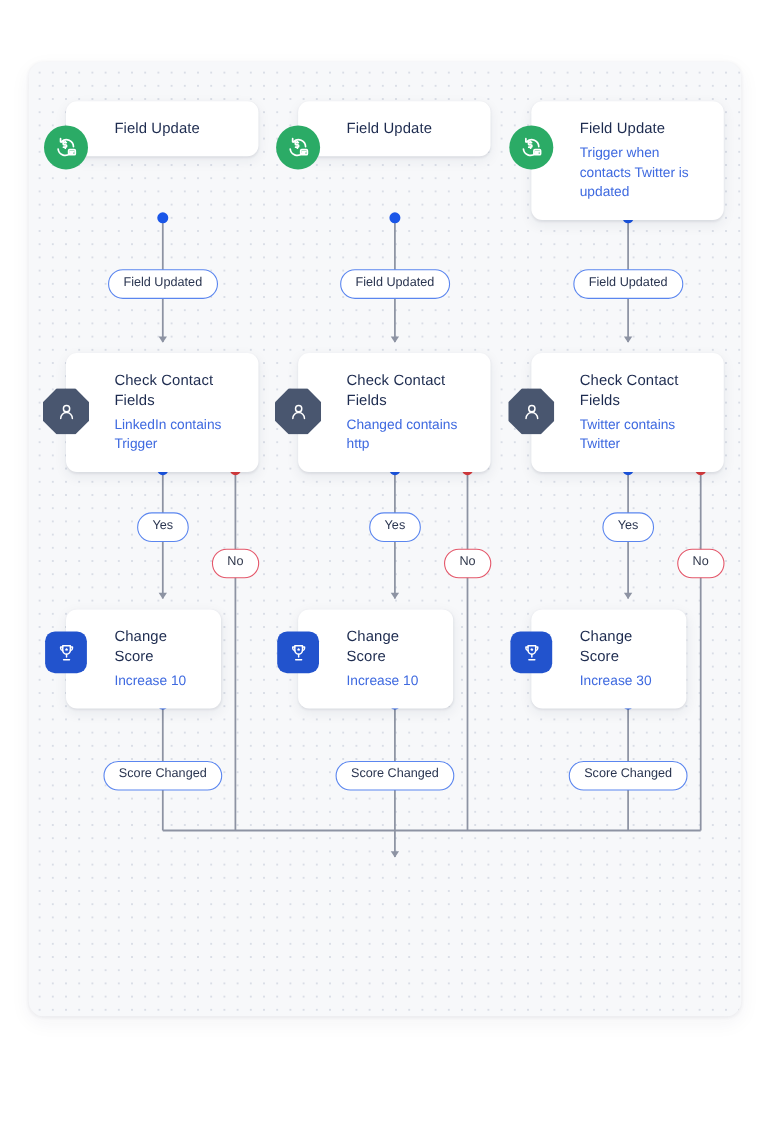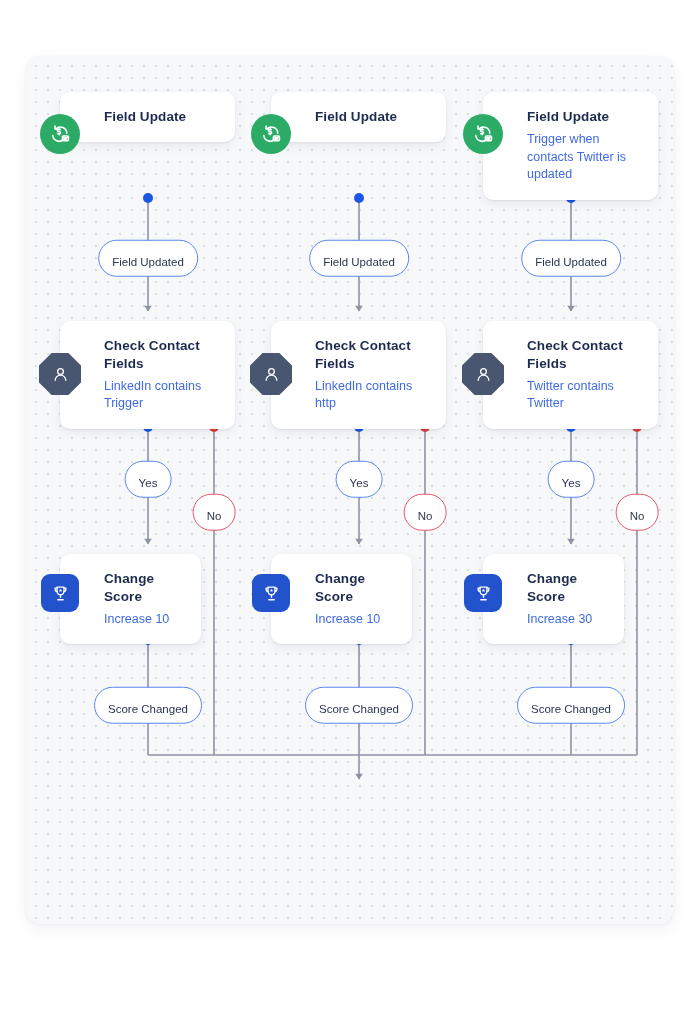--- a/index.html
+++ b/index.html
@@ -50,21 +50,21 @@
     padding: 16px 16px 16px 44px;
   }
   .node.exit .body {
     padding: 0 18px 0 54px;
     height: 100%;
     display: flex;
     align-items: center;
   }
   .node .title {
     font-size: 13.5px;
-    font-weight: bold;
+    font-weight: normal;
     color: #1d2b4f;
     line-height: 1.32;
     letter-spacing: .1px;
   }
   .node .sub {
     margin-top: 5px;
     font-size: 12.5px;
     color: #3f6ae0;
     line-height: 1.42;
   }
@@ -104,21 +104,21 @@
 
   
   .pill {
     position: absolute;
     transform: translate(-50%, -50%);
     background: #ffffff;
     border-radius: 999px;
     font-size: 11.5px;
     color: #2a3550;
     line-height: 1;
-    padding: 16px 13px 7px;
+    padding: 6px 13px 7px;
     white-space: nowrap;
     border: 1px solid #5b86ef;
   }
   .pill.no { border-color: #e4576a; color: #30384c; }
 
   
   #footer {
     position: absolute;
     left: 0; top: 962px;
     width: 699px; height: 52px;
@@ -248,21 +248,21 @@
 
     <div class="node" style="left:245px; top:265px; width:175px;">
       <div class="nicon octa">
         <svg width="19" height="19" viewBox="0 0 24 24" fill="none" stroke="#fff" stroke-width="1.7" stroke-linecap="round" stroke-linejoin="round">
           <circle cx="12" cy="8.2" r="3.6"></circle>
           <path d="M5.3 19.4a6.7 6.7 0 0 1 13.4 0"></path>
         </svg>
       </div>
       <div class="body">
         <div class="title">Check Contact Fields</div>
-        <div class="sub">LinkedIn contains http</div>
+        <div class="sub">Changed contains http</div>
       </div>
     </div>
 
     <div class="pill" style="left:333px; top:423px;">Yes</div>
     <div class="pill no" style="left:399px; top:456px;">No</div>
 
     <div class="node" style="left:245px; top:498px; width:141px;">
       <div class="nicon sq-blue">
         <svg width="19" height="19" viewBox="0 0 24 24" fill="none" stroke="#fff" stroke-width="1.7" stroke-linecap="round" stroke-linejoin="round">
           <path d="M7.6 3.9h8.8v5.2a4.4 4.4 0 0 1-8.8 0z"></path>

